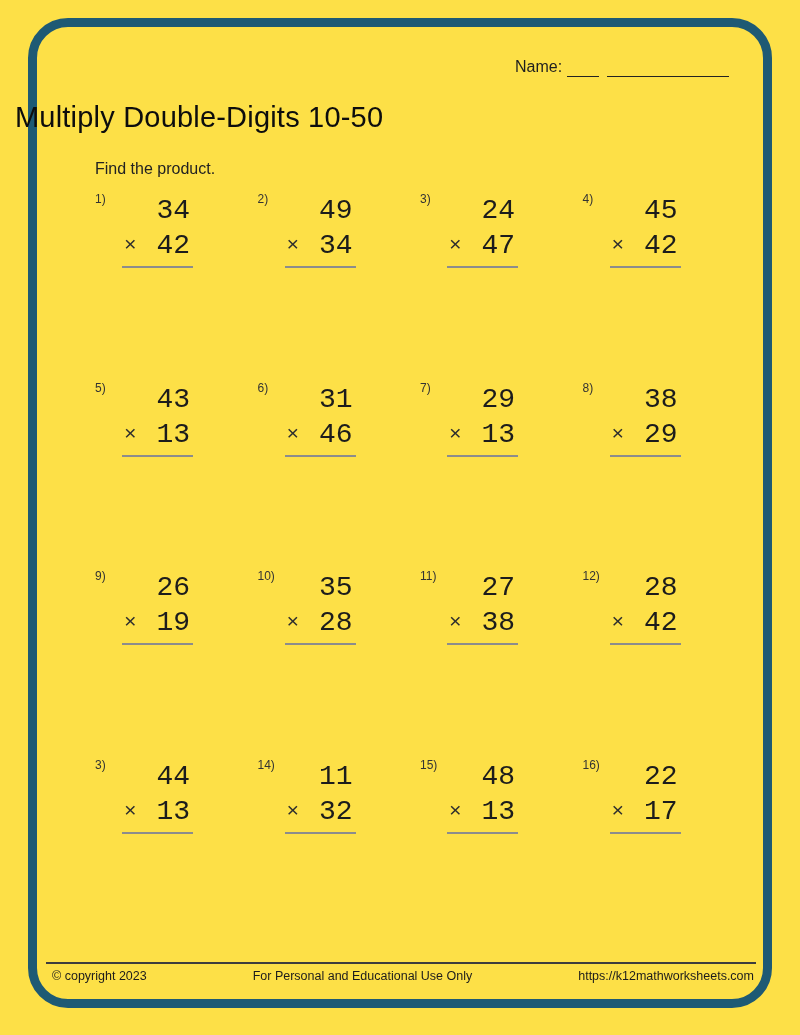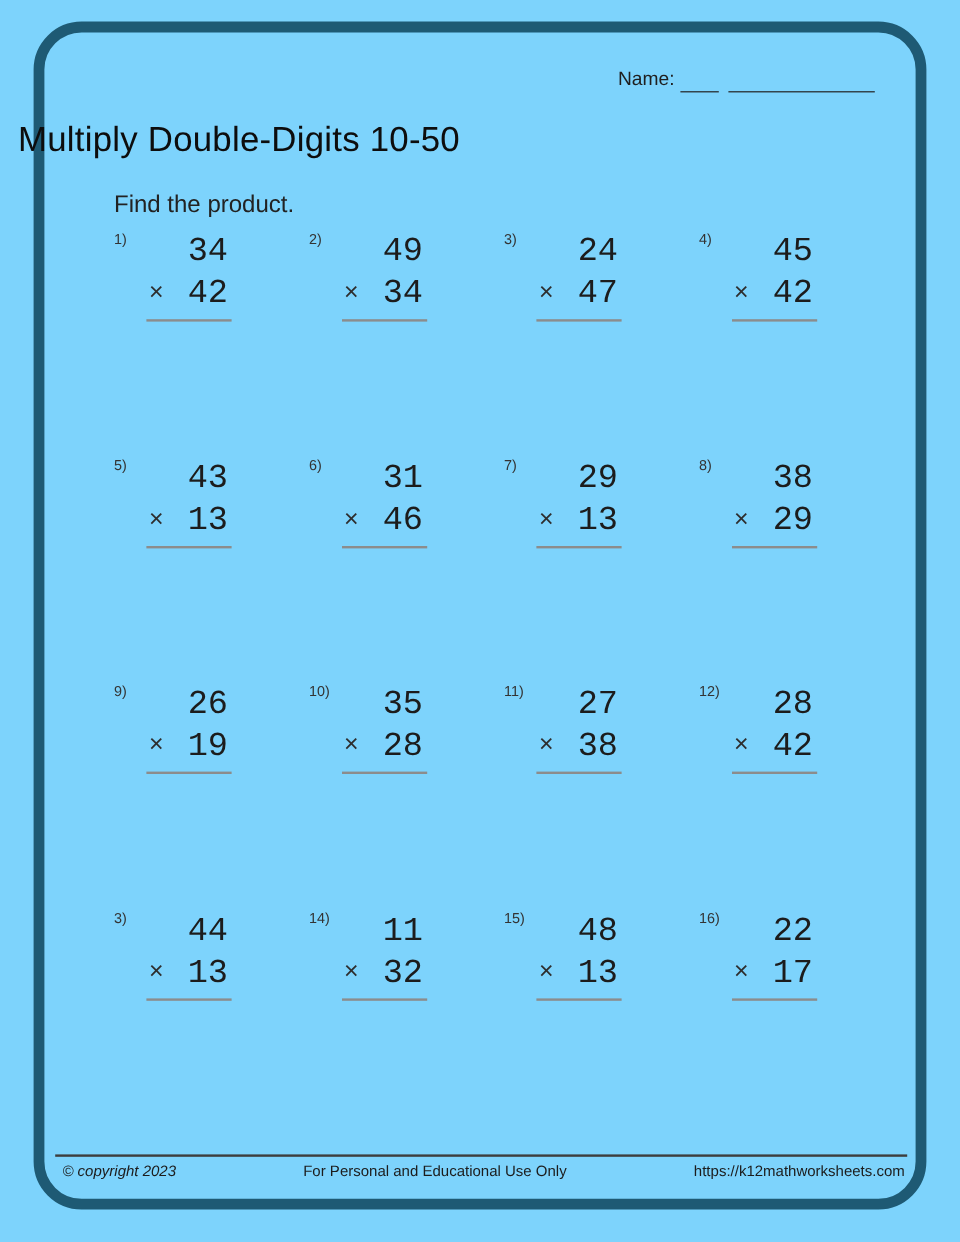--- a/index.html
+++ b/index.html
@@ -1,36 +1,36 @@
 <!DOCTYPE html>
 <html><head>
 <meta charset="utf-8">
 <style>
   html,body { margin:0; padding:0; background:#ffffff; }
   .page {
-    position:relative; width:800px; height:1035px; background:#7dd3fc;
+    position:relative; width:800px; height:1035px; background:#fde047;
     font-family:"Liberation Sans", sans-serif; color:#1f1f1f; overflow:hidden;
   }
   .sheet-border {
     position:absolute; left:28px; top:18px; width:744px; height:990px;
     border:9px solid #1e5a74; border-radius:40px; box-sizing:border-box;
   }
   .name-row {
     position:absolute; top:57px; left:515px;
     font-size:16px; display:flex; align-items:flex-end;
   }
   .name-label { line-height:20px; }
   .name-seg { border-bottom:1.6px solid #222; height:18px; display:inline-block; }
   .name-seg1 { width:32px; margin-left:5px; }
   .name-seg2 { width:122px; margin-left:8px; }
   .title {
     position:absolute; top:101px; left:15px; width:796px; text-align:left;
     font-size:29px; font-weight:normal; color:#0d0d0d; letter-spacing:0.2px;
   }
-  .instruction { position:absolute; top:160px; left:95px; font-size:20px; color:#222; }
+  .instruction { position:absolute; top:160px; left:95px; font-size:16px; color:#222; }
   .problems {
     position:absolute; left:95px; top:189px;
     display:grid; grid-template-columns:repeat(4, 162.5px); grid-auto-rows:188.5px;
   }
   .problem { position:relative; }
   .pnum { position:absolute; left:0; top:3px; font-size:12px; color:#333; }
   .pbody { margin-left:27px; width:71px; padding-top:4px; box-sizing:border-box;font-family:Liberation Mono, monospace; }
   .top-num {
     font-size:28px; line-height:36px; text-align:right; padding-right:3px; color:#1c1c1c;
   }
@@ -43,21 +43,21 @@
   .answer-line { border-top:2.5px solid #8c8c8c; margin-top:5px; width:100%; }
   .footer-divider {
     position:absolute; left:46px; top:962px; width:710px;
     border-top:2px solid #3d3d3d;
   }
   .footer {
     position:absolute; left:46px; top:969px; width:710px;
     display:flex; justify-content:space-between; align-items:center;
     font-size:12.5px; color:#1c1c1c;
   }
-  .footer-left { padding-left:6px;font-style:italic; }
+  .footer-left { padding-left:6px; }
   .footer-right { padding-right:2px; }
 </style>
 </head>
 <body>
 
 <div class="page">
   <div class="sheet-border" style="border-color: rgb(30, 90, 116);"></div>
 
   <div class="name-row">
     <span class="name-label">Name:</span>

